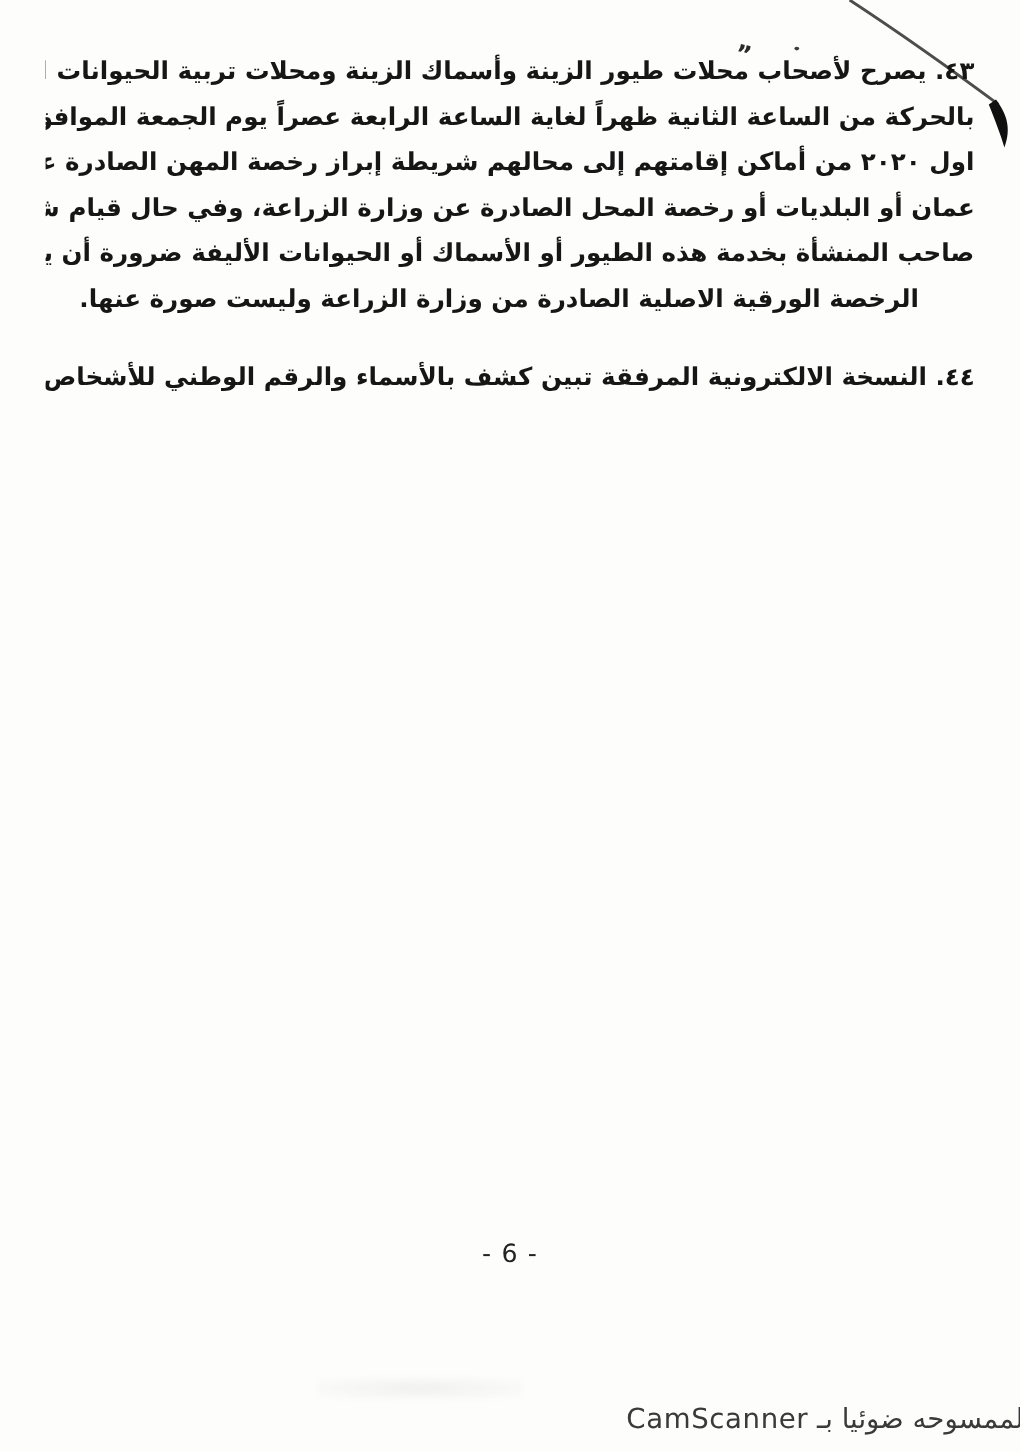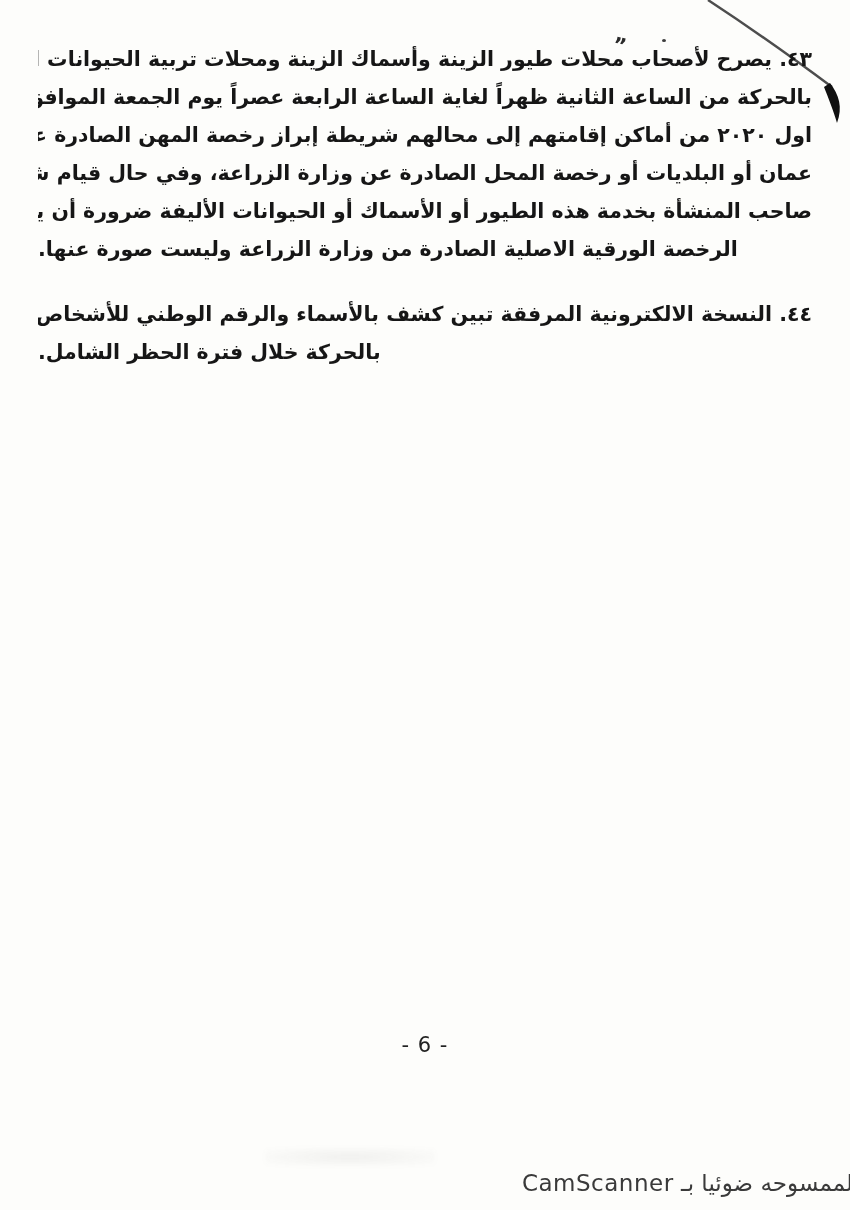--- a/index.html
+++ b/index.html
@@ -31,21 +31,21 @@
     height: 38px;
     line-height: 38px;
     white-space: nowrap;
     overflow: hidden;
   }
   .line.just {
     text-align: justify;
     text-align-last: justify;
   }
   .line.last {
-    text-align: left;
+    text-align: center;
     padding-right: 18px;
   }
   
   .pagenum {
     position: absolute;
     top: 1033px;
     left: 0;
     right: 0;
     text-align: center;
     font-size: 21px;
@@ -119,21 +119,20 @@
     <div class="para">
       <div class="line just">٤٣. يصرح لأصحاب محلات طيور الزينة وأسماك الزينة ومحلات تربية الحيوانات الأليفة</div>
       <div class="line just">بالحركة من الساعة الثانية ظهراً لغاية الساعة الرابعة عصراً يوم الجمعة الموافق ٣٠ تشرين</div>
       <div class="line just">اول ٢٠٢٠ من أماكن إقامتهم إلى محالهم شريطة إبراز رخصة المهن الصادرة عن أمانة</div>
       <div class="line just">عمان أو البلديات أو رخصة المحل الصادرة عن وزارة الزراعة، وفي حال قيام شخص آخر غير</div>
       <div class="line just">صاحب المنشأة بخدمة هذه الطيور أو الأسماك أو الحيوانات الأليفة ضرورة أن يكون معه</div>
       <div class="line last">الرخصة الورقية الاصلية الصادرة من وزارة الزراعة وليست صورة عنها.</div>
     </div>
     <div class="para">
       <div class="line just">٤٤. النسخة الالكترونية المرفقة تبين كشف بالأسماء والرقم الوطني للأشخاص المصرح لهم</div>
-      <div class="line last">بالحركة خلال فترة الحظر الشامل.</div>
     </div>
   </div>
 
   <div class="pagenum">- 6 -</div>
 
   <div class="watermark">
     <span>لممسوحه ضوئيا بـ</span>
     <span class="brand">CamScanner</span>
   </div>
 

